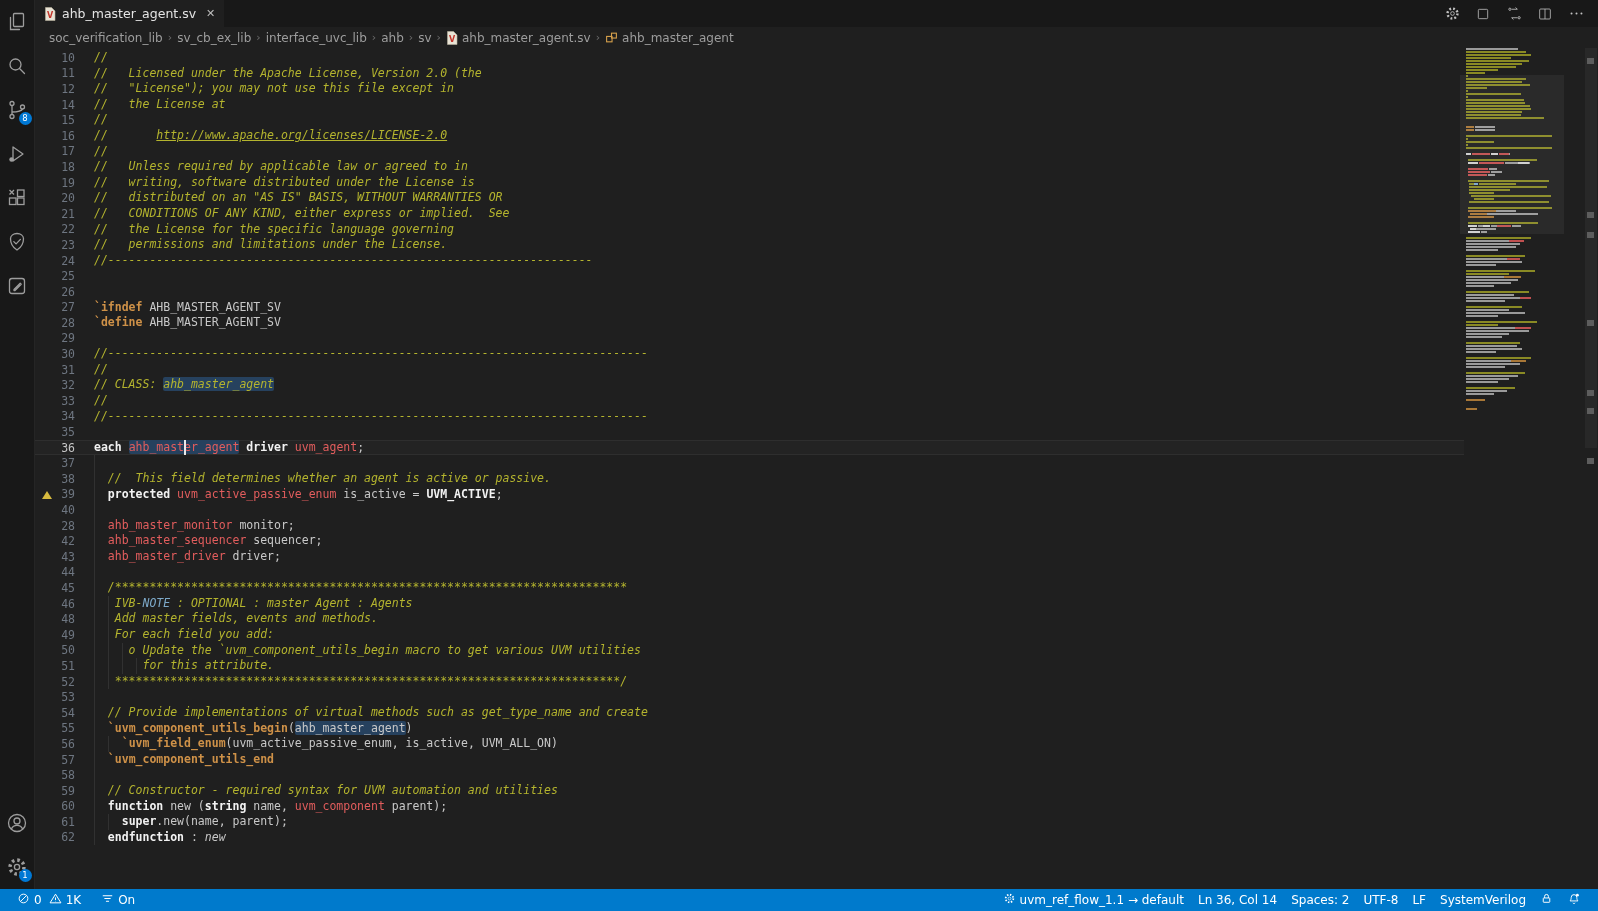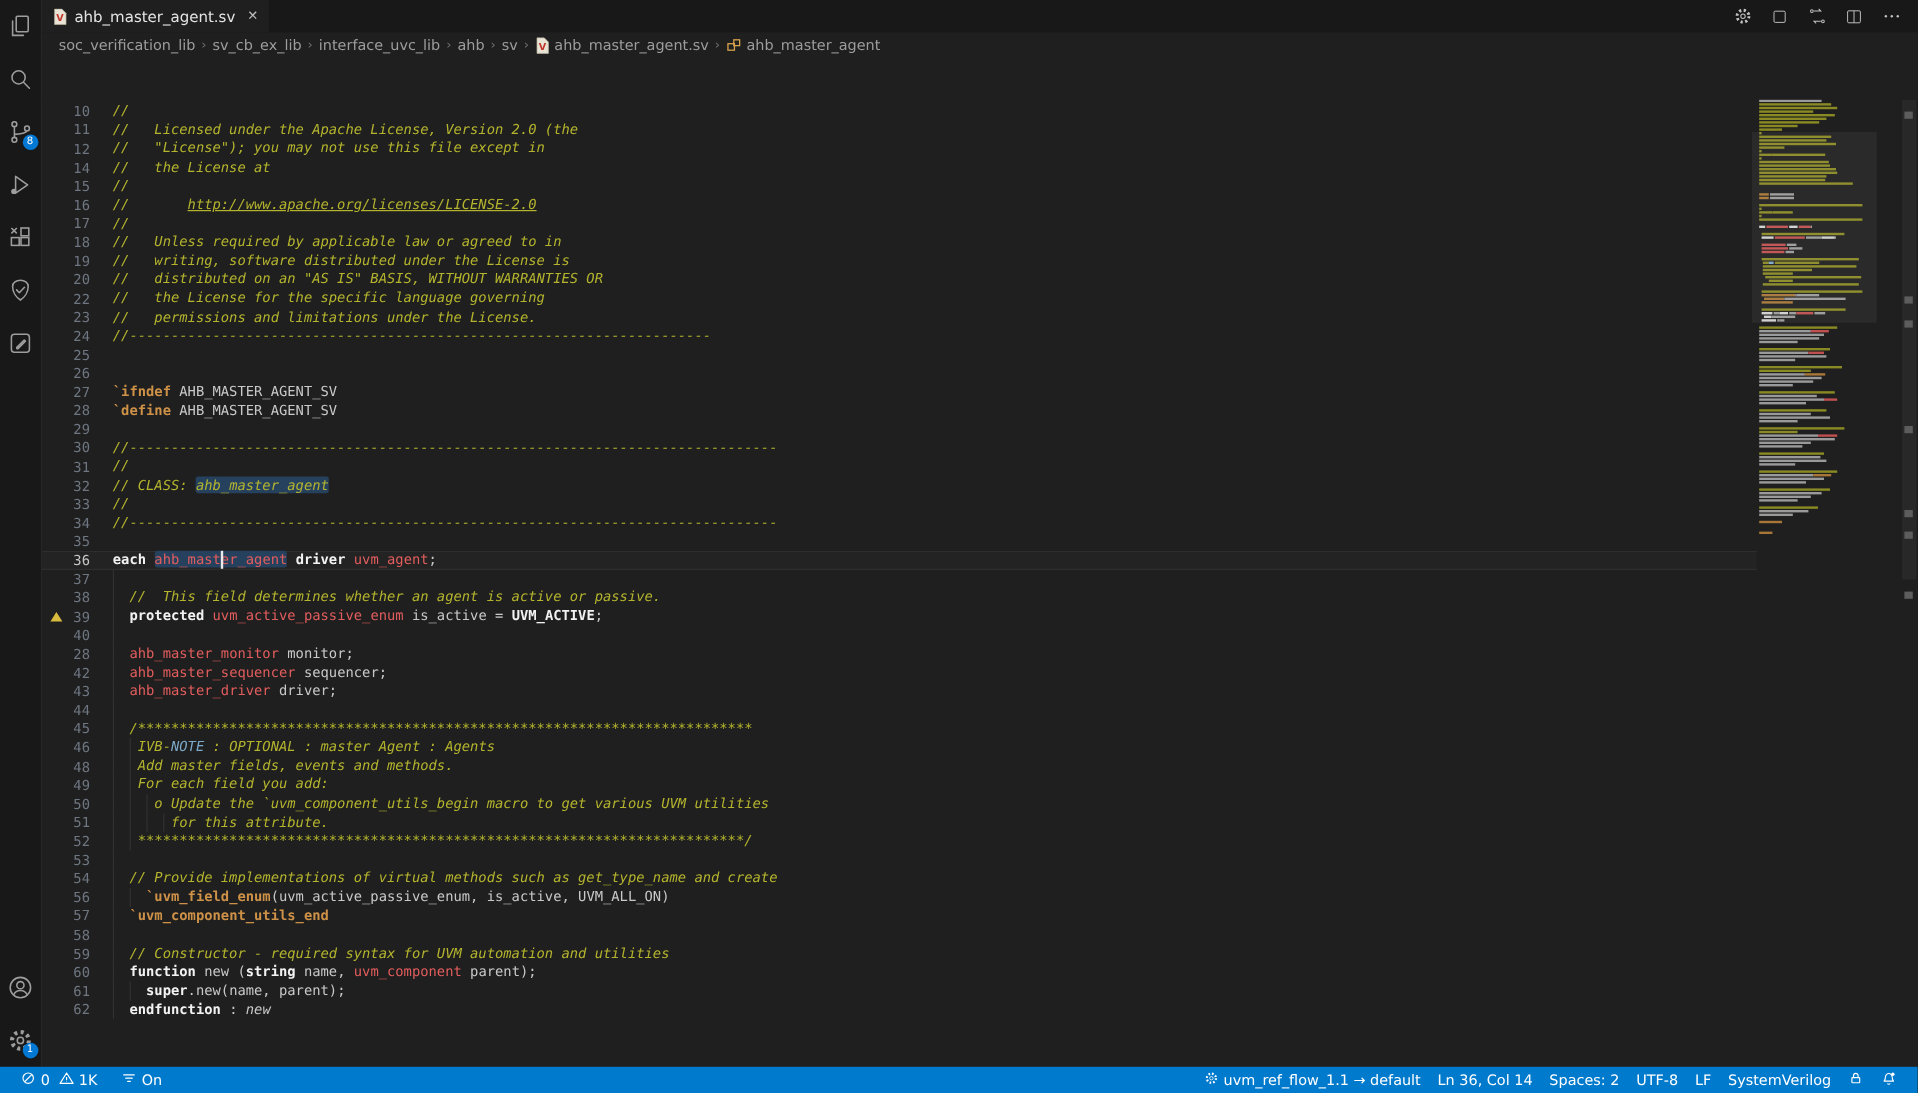--- a/index.html
+++ b/index.html
@@ -28,21 +28,21 @@
              color:#c2c2c2; font-size:13px; cursor:pointer; }
   .ea-icon svg { stroke:#c2c2c2; fill:none; stroke-width:1.2; }
 
   
   #breadcrumb { position:absolute; left:35px; top:27px; right:0; height:21px; background:#1f1f1f;
                 display:flex; align-items:center; padding-left:14px; font-size:12px; color:#9d9d9d; }
   .bc-item { display:flex; align-items:center; gap:4px; cursor:pointer; }
   .bc-sep { margin:0 5px; color:#6d6d6d; font-size:11px; }
 
   
-  #editor { position:absolute; left:35px; top:48px; right:0; bottom:22px; background:#1f1f1f; overflow:hidden;margin-top:35px; }
+  #editor { position:absolute; left:35px; top:48px; right:0; bottom:22px; background:#1f1f1f; overflow:hidden; }
   #code-rows { position:absolute; left:0; top:2px; right:134px; }
   .row { position:relative; height:15.6px; display:flex; align-items:center; }
   .row.current { background:#232323; box-shadow:0 -1px 0 #2e2e2e inset, 0 1px 0 #2e2e2e inset; }
   .glyph { width:22px; height:100%; position:relative; flex:none; }
   .lnum { width:18px; flex:none; text-align:right; color:#6e7681; font:11.5px "DejaVu Sans Mono", monospace; }
   .row.current .lnum { color:#c6c6c6; }
   .ltext { position:relative; flex:1; height:100%; margin-left:19px; white-space:pre;
            font:11.5px/15.6px "DejaVu Sans Mono", monospace; color:#c8c8c8; }
   .tk-c  { color:#b4b42e; font-style:italic; }
   .tk-u  { color:#b4b42e; font-style:italic; text-decoration:underline; }
@@ -277,20 +277,25 @@
         <div class="lnum">19</div>
         <div class="ltext"><span class="tk-c">//   writing, software distributed under the License is</span></div>
       </div>
       <div class="row">
         <div class="glyph"></div>
         <div class="lnum">20</div>
         <div class="ltext"><span class="tk-c">//   distributed on an "AS IS" BASIS, WITHOUT WARRANTIES OR</span></div>
       </div>
       <div class="row">
         <div class="glyph"></div>
+        <div class="lnum">21</div>
+        <div class="ltext"><span class="tk-c">//   CONDITIONS OF ANY KIND, either express or implied.  See</span></div>
+      </div>
+      <div class="row">
+        <div class="glyph"></div>
         <div class="lnum">22</div>
         <div class="ltext"><span class="tk-c">//   the License for the specific language governing</span></div>
       </div>
       <div class="row">
         <div class="glyph"></div>
         <div class="lnum">23</div>
         <div class="ltext"><span class="tk-c">//   permissions and limitations under the License.</span></div>
       </div>
       <div class="row">
         <div class="glyph"></div>
@@ -436,20 +441,25 @@
       </div>
       <div class="row">
         <div class="glyph"></div>
         <div class="lnum">53</div>
         <div class="ltext"><div class="indent-guide" style="left: 0px;"></div></div>
       </div>
       <div class="row">
         <div class="glyph"></div>
         <div class="lnum">54</div>
         <div class="ltext"><div class="indent-guide" style="left: 0px;"></div><span class="tk-c">  // Provide implementations of virtual methods such as get_type_name and create</span></div>
+      </div>
+      <div class="row">
+        <div class="glyph"></div>
+        <div class="lnum">55</div>
+        <div class="ltext"><div class="indent-guide" style="left: 0px;"></div><span class="tk-p">  </span><span class="tk-m">`uvm_component_utils_begin</span><span class="tk-p">(</span><span class="tk-p hl">ahb_master_agent</span><span class="tk-p">)</span></div>
       </div>
       <div class="row">
         <div class="glyph"></div>
         <div class="lnum">56</div>
         <div class="ltext"><div class="indent-guide" style="left: 0px;"></div><div class="indent-guide" style="left: 13.86px;"></div><span class="tk-p">    </span><span class="tk-m">`uvm_field_enum</span><span class="tk-p">(uvm_active_passive_enum, is_active, UVM_ALL_ON)</span></div>
       </div>
       <div class="row">
         <div class="glyph"></div>
         <div class="lnum">57</div>
         <div class="ltext"><div class="indent-guide" style="left: 0px;"></div><span class="tk-p">  </span><span class="tk-m">`uvm_component_utils_end</span></div>

